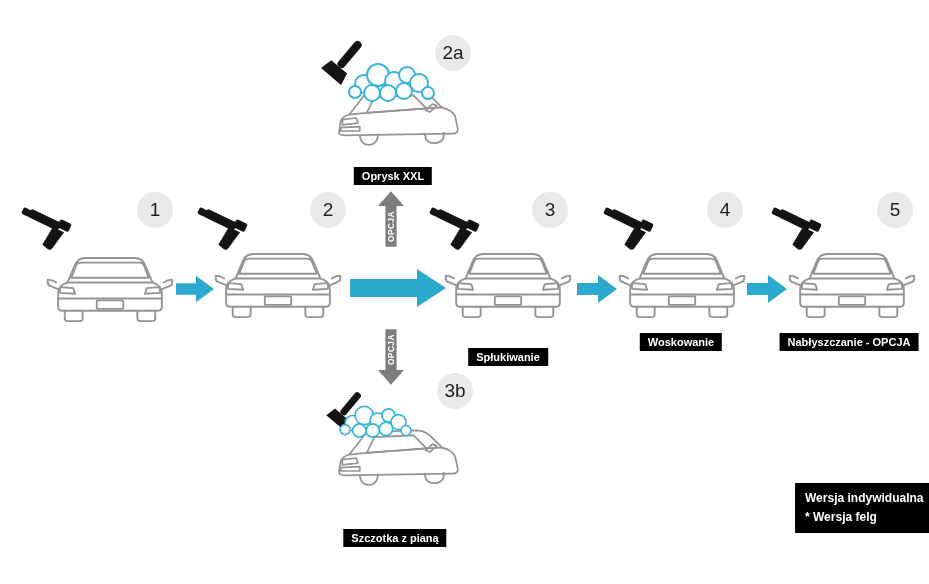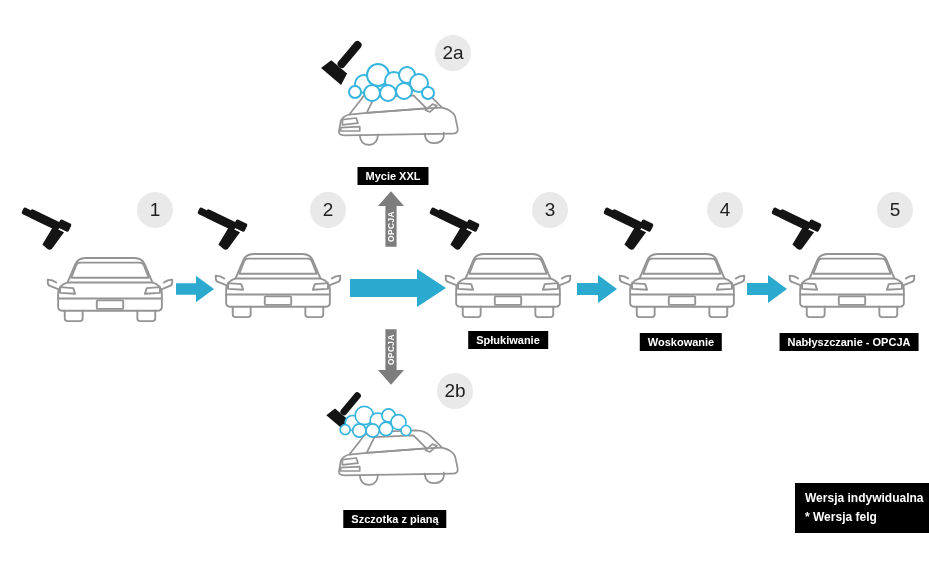--- a/index.html
+++ b/index.html
@@ -98,21 +98,21 @@
   <svg class="icon" style="left:316px; top:36px" width="54" height="54">
       <use href="#brush"></use>
     </svg>
   <div class="badge" style="left:435px; top:35px">2a</div>
   <svg class="icon" style="left:332px; top:80px" width="130" height="76">
       <use href="#car-front"></use>
     </svg>
   <svg class="icon" style="left:344px; top:62px" width="96" height="44">
       <use href="#foam"></use>
     </svg>
-  <div class="step-label" style="left:393px; top:167px">Mycie XXL</div>
+  <div class="step-label" style="left:393px; top:167px">Oprysk XXL</div>
 
   <svg class="icon" style="left:378px; top:190px" width="26" height="58" viewBox="0 0 28 60">
     <polygon points="14,0 28,16 20,16 20,60 8,60 8,16 0,16" fill="#7D7D7D"></polygon>
     <text class="opcja-text" x="14" y="41" text-anchor="middle" transform="rotate(-90 14 38)">OPCJA</text>
   </svg>
 
   <svg class="icon" style="left:16px; top:204px" width="58" height="46">
       <use href="#gun"></use>
     </svg>
   <div class="badge" style="left:137px; top:192px">1</div>
@@ -136,21 +136,21 @@
       <use href="#arrow-long"></use>
     </svg>
 
   <svg class="icon" style="left:424px; top:204px" width="58" height="46">
       <use href="#gun"></use>
     </svg>
   <div class="badge" style="left:532px; top:192px">3</div>
   <svg class="icon" style="left:442px; top:246px" width="132" height="80">
       <use href="#car-rear"></use>
     </svg>
-  <div class="step-label" style="left:508px; top:331px">Spłukiwanie</div>
+  <div class="step-label" style="left:508px; top:348px">Spłukiwanie</div>
 
   <svg class="icon" style="left:577px; top:273px" width="40" height="32">
       <use href="#arrow-short"></use>
     </svg>
 
   <svg class="icon" style="left:598px; top:204px" width="58" height="46">
       <use href="#gun"></use>
     </svg>
   <div class="badge" style="left:707px; top:192px">4</div>
   <svg class="icon" style="left:616px; top:246px" width="132" height="80">
@@ -169,30 +169,30 @@
   <svg class="icon" style="left:786px; top:246px" width="132" height="80">
       <use href="#car-rear"></use>
     </svg>
   <div class="step-label" style="left:849px; top:333px">Nabłyszczanie - OPCJA</div>
 
   <svg class="icon" style="left:378px; top:328px" width="26" height="58" viewBox="0 0 28 60">
     <polygon points="14,60 0,44 8,44 8,0 20,0 20,44 28,44" fill="#7D7D7D"></polygon>
     <text class="opcja-text" x="14" y="25" text-anchor="middle" transform="rotate(-90 14 22)">OPCJA</text>
   </svg>
 
-  <div class="badge" style="left:437px; top:373px">2b</div>
+  <div class="badge" style="left:437px; top:373px">3b</div>
   <svg class="icon" style="left:322px; top:388px" width="46" height="46">
       <use href="#brush"></use>
     </svg>
   <svg class="icon" style="left:332px; top:420px" width="130" height="76">
       <use href="#car-front"></use>
     </svg>
   <svg class="icon" style="left:336px; top:404px" width="80" height="38">
       <use href="#foam"></use>
     </svg>
-  <div class="step-label" style="left:395px; top:510px">Szczotka z pianą</div>
+  <div class="step-label" style="left:395px; top:529px">Szczotka z pianą</div>
 
   <div class="note" style="left:795px; top:483px">
     <div>Wersja indywidualna</div>
     <div>* Wersja felg</div>
   </div>
 
 </div>
 
 </body></html>

